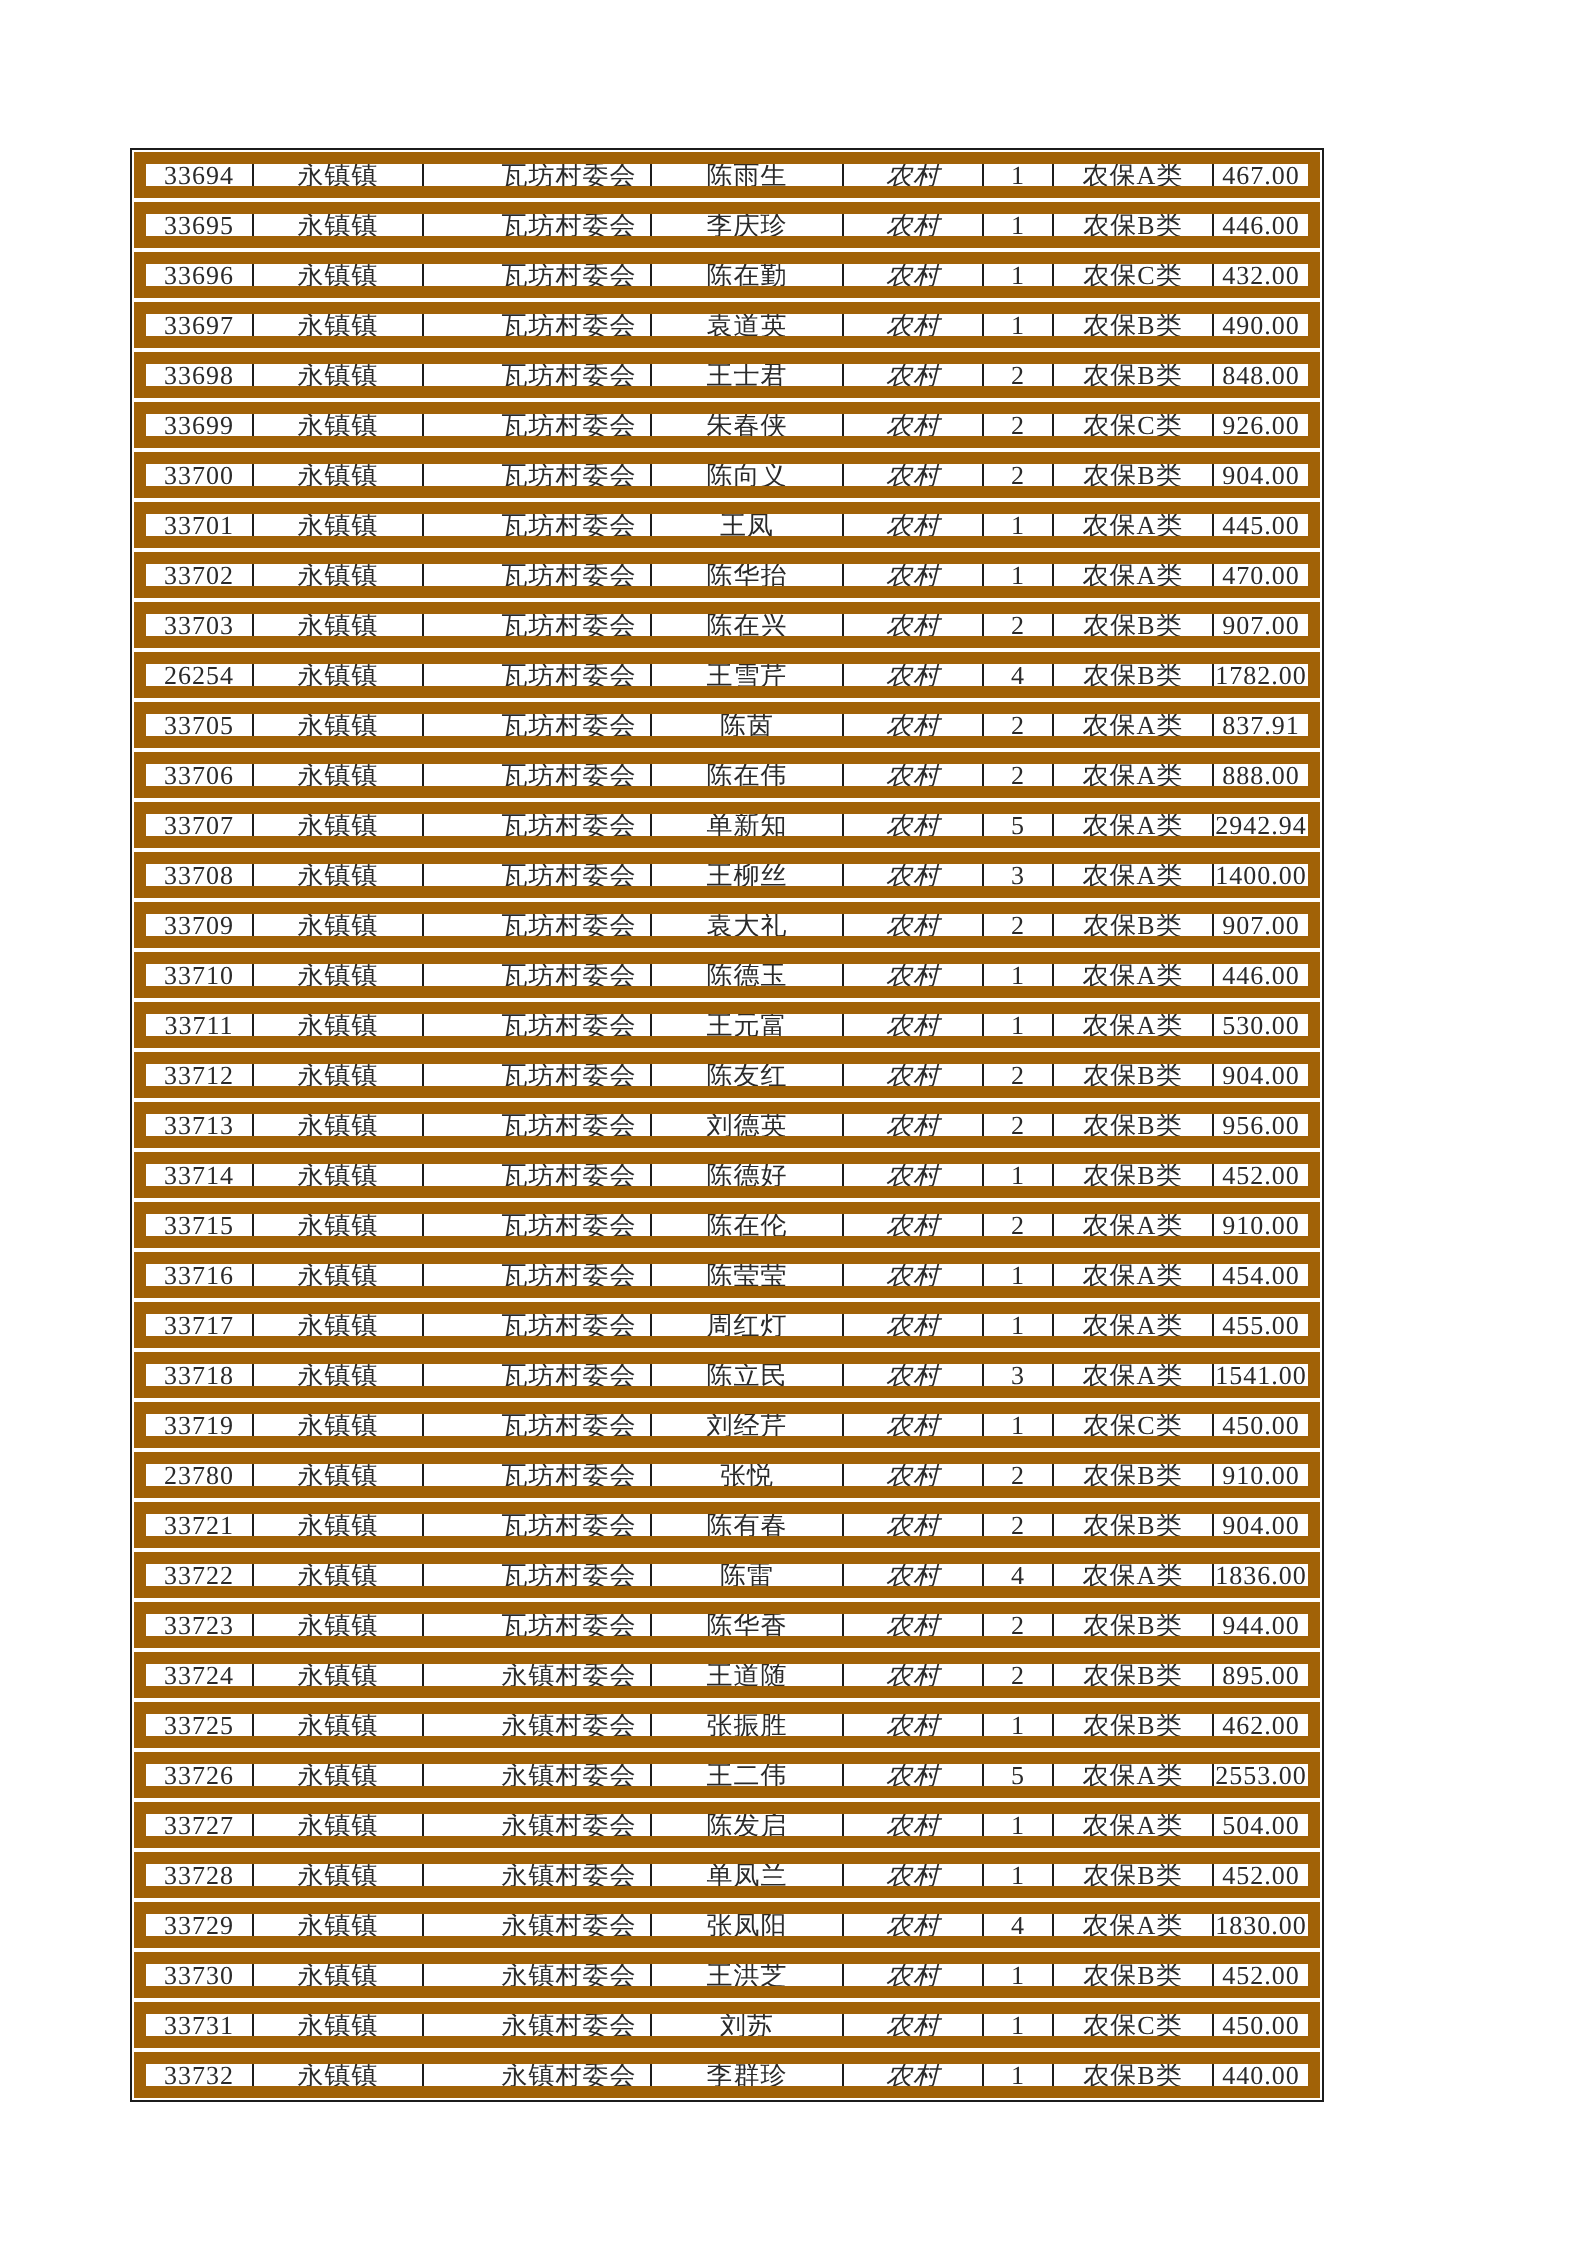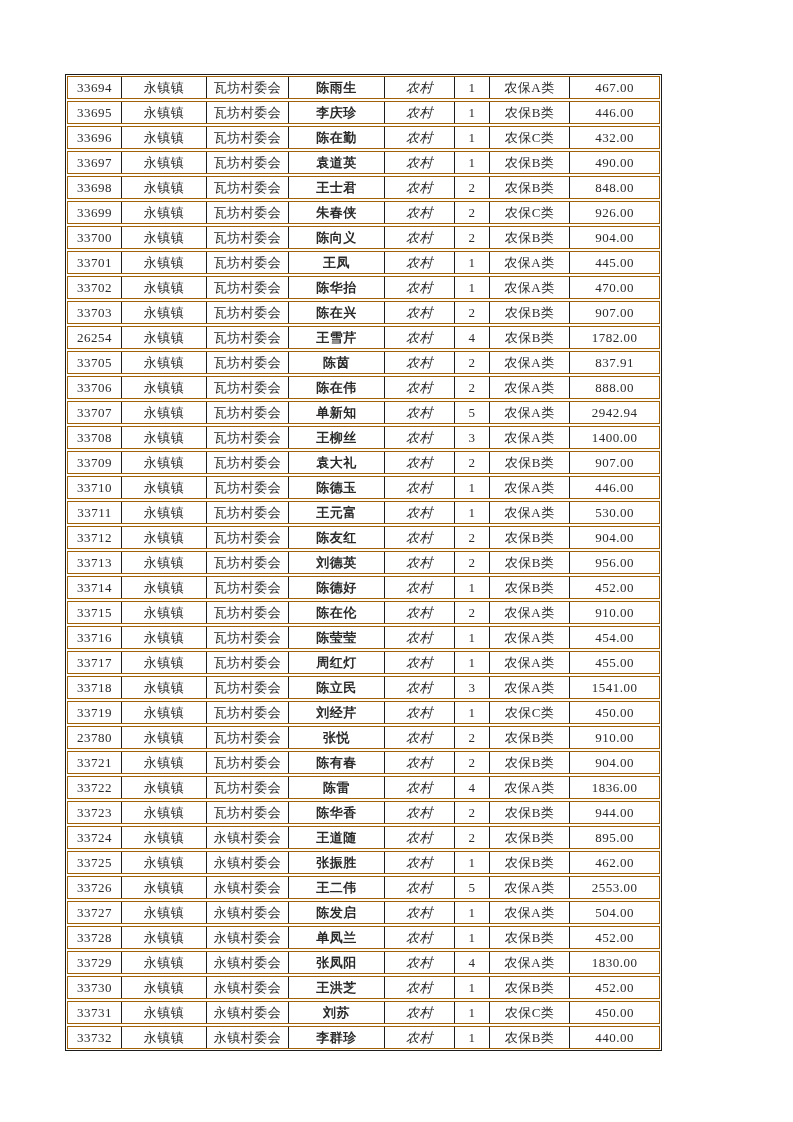--- a/index.html
+++ b/index.html
@@ -27,21 +27,21 @@
     top: 74px;
     width: 597px;
     border: 1px solid #1c1c1c;
     padding: 1px;
     box-sizing: border-box;
     background: #ffffff;
   }
   .sheet-row {
     display: flex;
     height: 23px;
-    border: 1px solid #a16207;
+    border: 6px solid #a16207;
     margin-bottom: 2px;
     box-sizing: border-box;
     background: #ffffff;
   }
   .sheet-row:last-child {
     margin-bottom: 0;
   }
   .sheet-cell {
     display: flex;
     align-items: center;
@@ -52,22 +52,22 @@
     line-height: 21px;
     white-space: nowrap;
     overflow: hidden;
     letter-spacing: 0.5px;
   }
   .sheet-cell:last-child {
     border-right: none;
   }
   .c0 { width: 54px; }
   .c1 { width: 85px; }
-  .c2 { width: 82px; }
-  .c3 { width: 96px; font-weight: bold; }
+  .c2 { width: 82px; margin-left: 32px; }
+  .c3 { width: 96px; }
   .c4 { width: 70px; font-style: italic; }
   .c5 { width: 35px; }
   .c6 { width: 80px; }
   .c7 { flex: 1; text-align: right; }
 </style>
 </head>
 <body>
 
 <div class="page">
   <div class="sheet-table" id="sheet-table">

